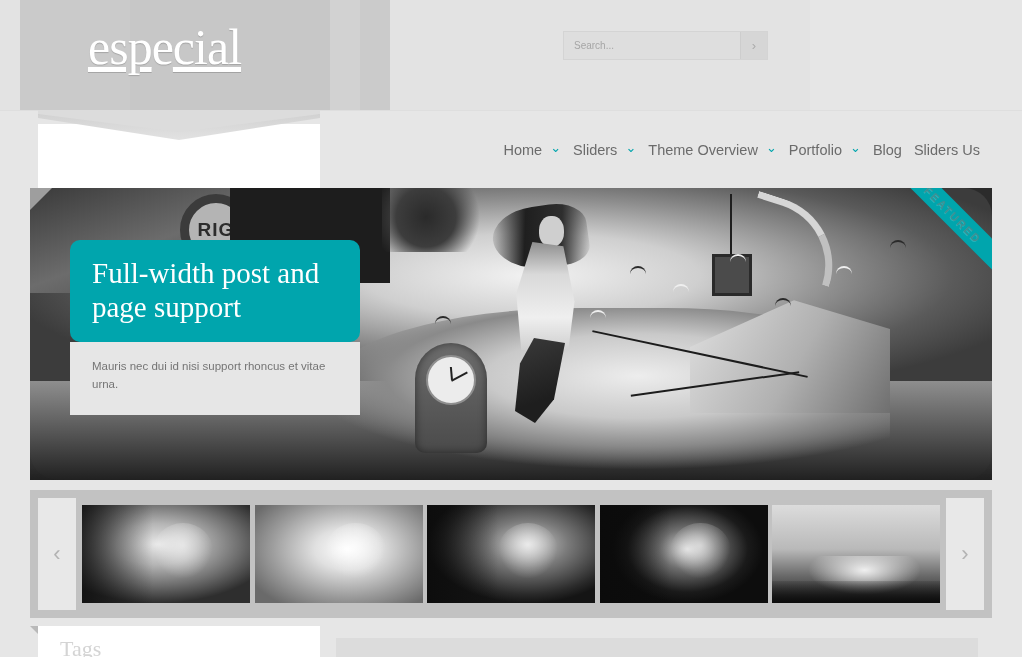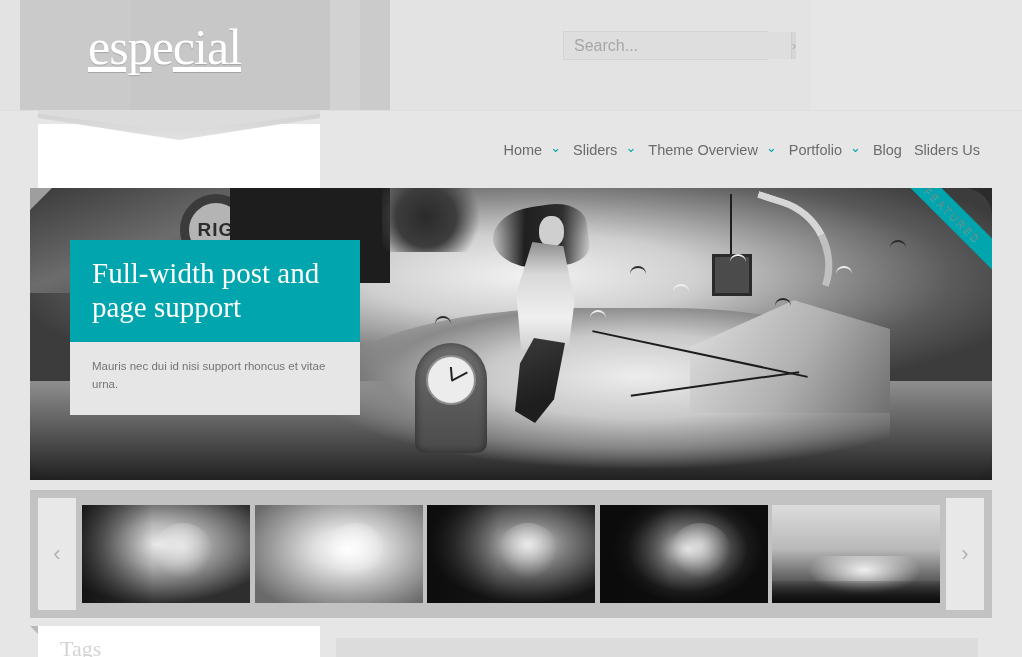--- a/index.html
+++ b/index.html
@@ -62,21 +62,21 @@
     border: 1px solid #d4d4d4;
     background: #dedede;
   }
   .search-input {
     flex: 1;
     border: 0;
     outline: none;
     background: #dedede;
     padding: 0 10px;
     font-family: "Liberation Sans", sans-serif;
-    font-size: 16px;
+    font-size: 10px;
     color: #9a9a9a;
   }
   .search-input::placeholder { color: #a6a6a6; }
   .search-btn {
     width: 27px;
     background: #d6d6d6;
     border: 0;
     border-left: 1px solid #cdcdcd;
     cursor: pointer;
     color: #ababab;
@@ -338,20 +338,21 @@
     width: 290px;
     z-index: 5;
   }
   .caption-title {
     background: #00a5ad;
     color: #ffffff;
     font-family: "Liberation Serif", serif;
     font-size: 29px;
     line-height: 1.18;
     padding: 16px 20px 18px 22px;
+    border-radius: 10px;
   }
   .caption-body {
     background: #e6e6e6;
     color: #757575;
     font-family: "Liberation Sans", sans-serif;
     font-size: 11.5px;
     line-height: 1.5;
     padding: 16px 22px 22px 22px;
   }
 

